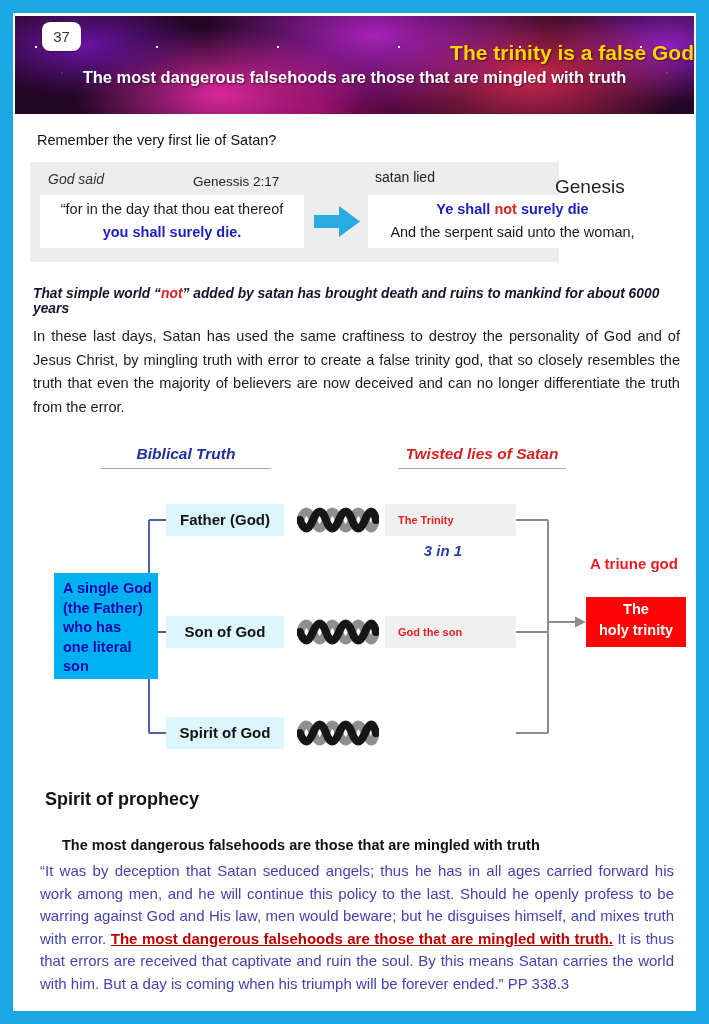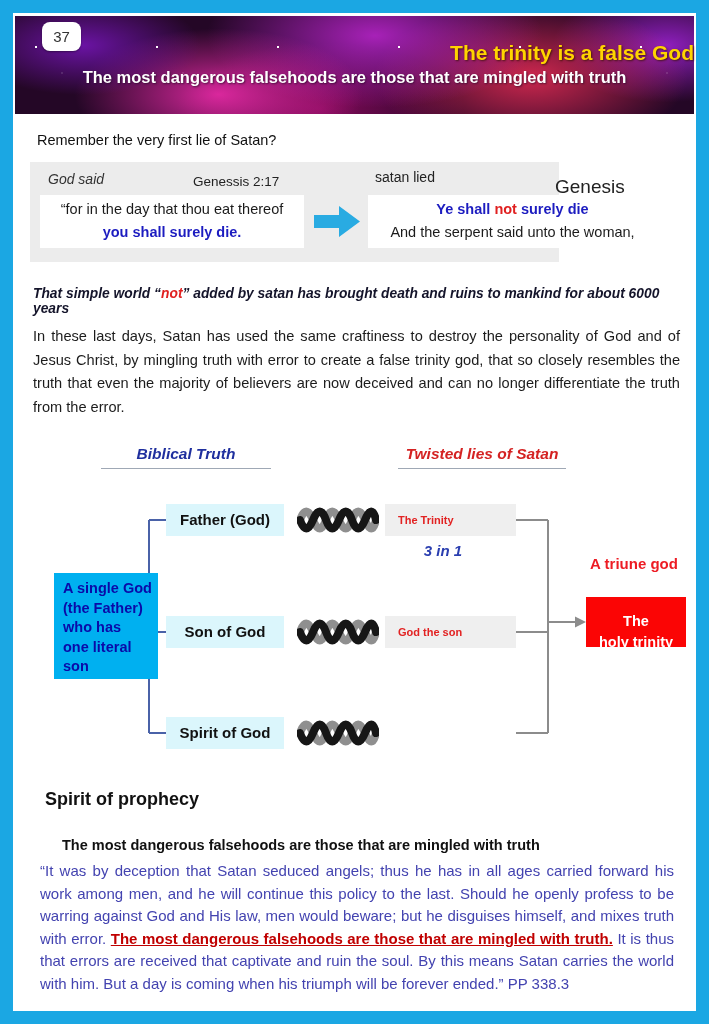--- a/index.html
+++ b/index.html
@@ -120,21 +120,21 @@
     background:#00b0f0; padding:6px 0 0 9px;
     font-size:14.5px; font-weight:bold; color:#0a0aa8; line-height:19.5px;margin-left:28px;
   }
   .triune-label {
     position:absolute; left:565px; top:115px; width:112px; text-align:center;
     font-size:15px; font-weight:bold; color:#ed1c24;
   }
   .holy-trinity-box {
     position:absolute; left:573px; top:157px; width:100px; height:50px;
     background:#fb0505; color:#ffffff; font-size:14.5px; font-weight:bold;
-    text-align:center; line-height:21px; padding-top:14px;
+    text-align:center; line-height:21px; padding-top:2px;
   }
 
   
   .sop-heading { position:absolute; left:32px; top:776px; font-size:18px; font-weight:bold; color:#111; }
   .sop-sub     { position:absolute; left:49px; top:824px; font-size:14.5px; font-weight:bold; color:#111; }
   .sop-quote {
     position:absolute; left:27px; top:847px; width:634px;
     font-size:15px; line-height:22.5px; color:#4343b0; text-align:justify;
   }
   .sop-quote .highlight {

